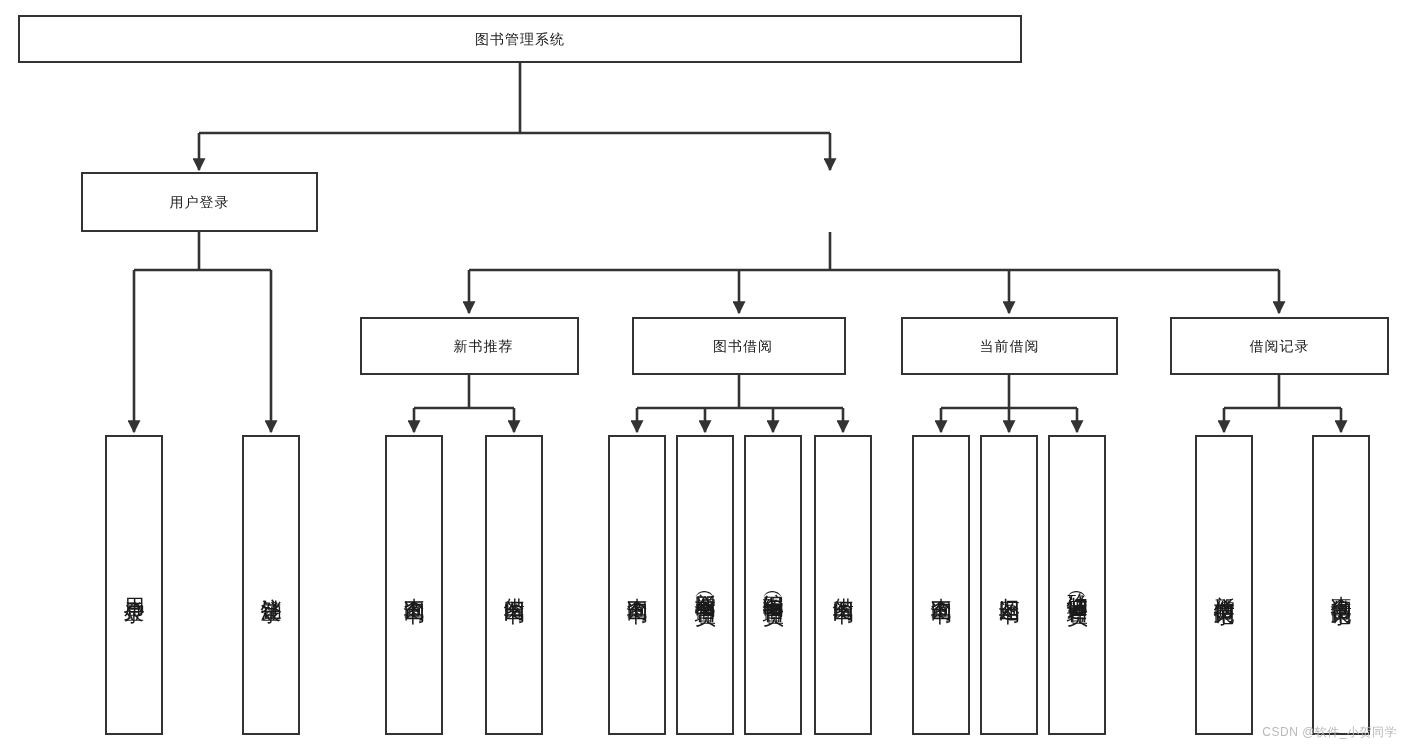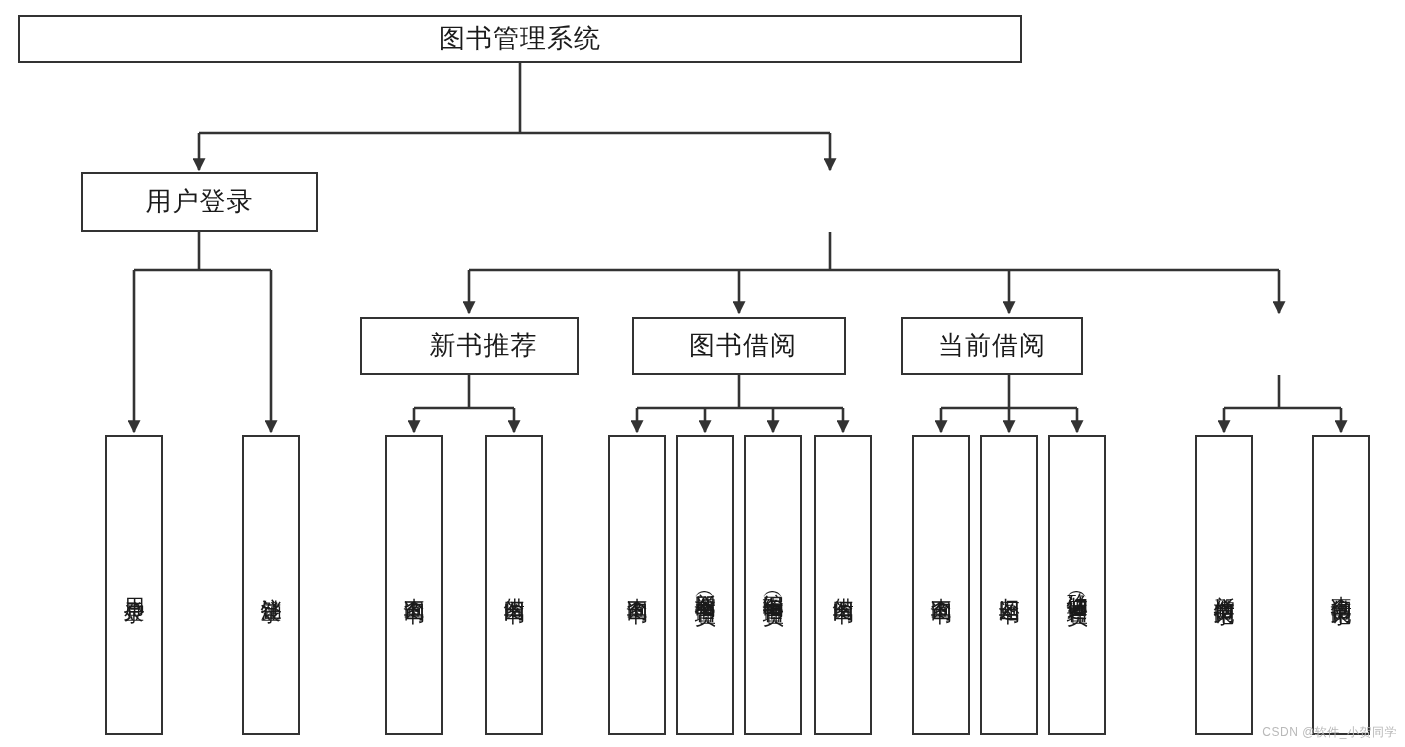--- a/index.html
+++ b/index.html
@@ -30,21 +30,21 @@
     position: absolute;
     box-sizing: border-box;
     background: #ffffff;
     border: 2px solid #333333;
     display: flex;
     align-items: center;
     justify-content: center;
     color: #1a1a1a;
   }
   .node.horizontal {
-    font-size: 26px;
+    font-size: 14px;
     letter-spacing: 1px;
     line-height: 1.2;
     white-space: nowrap;
   }
   .node.vertical {
     writing-mode: vertical-rl;
     text-orientation: upright;
     font-size: 21px;
     line-height: 1.25;
     letter-spacing: 2px;
@@ -131,22 +131,25 @@
   <div class="node horizontal" style="left:81px; top:172px; width:237px; height:60px;">
     <span class="label">用户登录</span>
   </div>
 
   <div class="node horizontal" style="left:360px; top:317px; width:219px; height:58px;padding-left:28px;">
     <span class="label">新书推荐</span>
   </div>
   <div class="node horizontal" style="left:632px; top:317px; width:214px; height:58px;padding-left:8px;">
     <span class="label">图书借阅</span>
   </div>
-  <div class="node horizontal" style="left:901px; top:317px; width:182px; height:58px;">
+  <div class="node horizontal" style="left:901px; top:317px; width:217px; height:58px;">
     <span class="label">当前借阅</span>
+  </div>
+  <div class="node horizontal" style="left:1170px; top:317px; width:219px; height:58px;">
+    <span class="label">借阅记录</span>
   </div>
 
   <div class="node vertical" style="left:105px; top:435px; width:58px; height:300px;">
     <span class="label">用户登录</span>
   </div>
   <div class="node vertical" style="left:242px; top:435px; width:58px; height:300px;">
     <span class="label">注销登录</span>
   </div>
 
   <div class="node vertical" style="left:385px; top:435px; width:58px; height:300px;">

